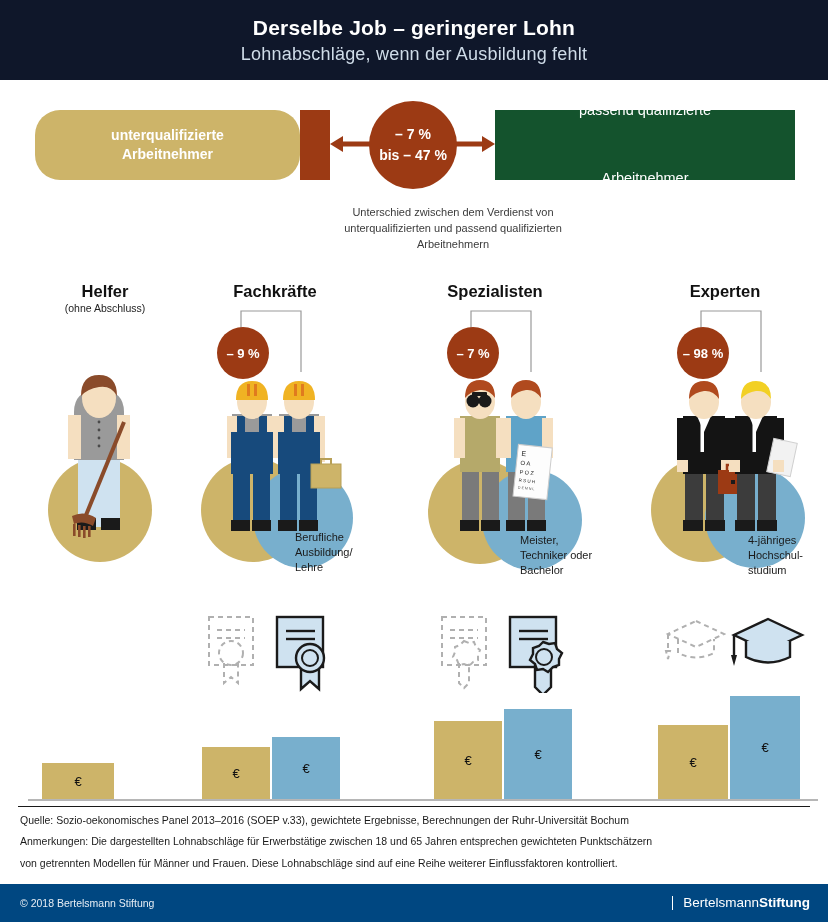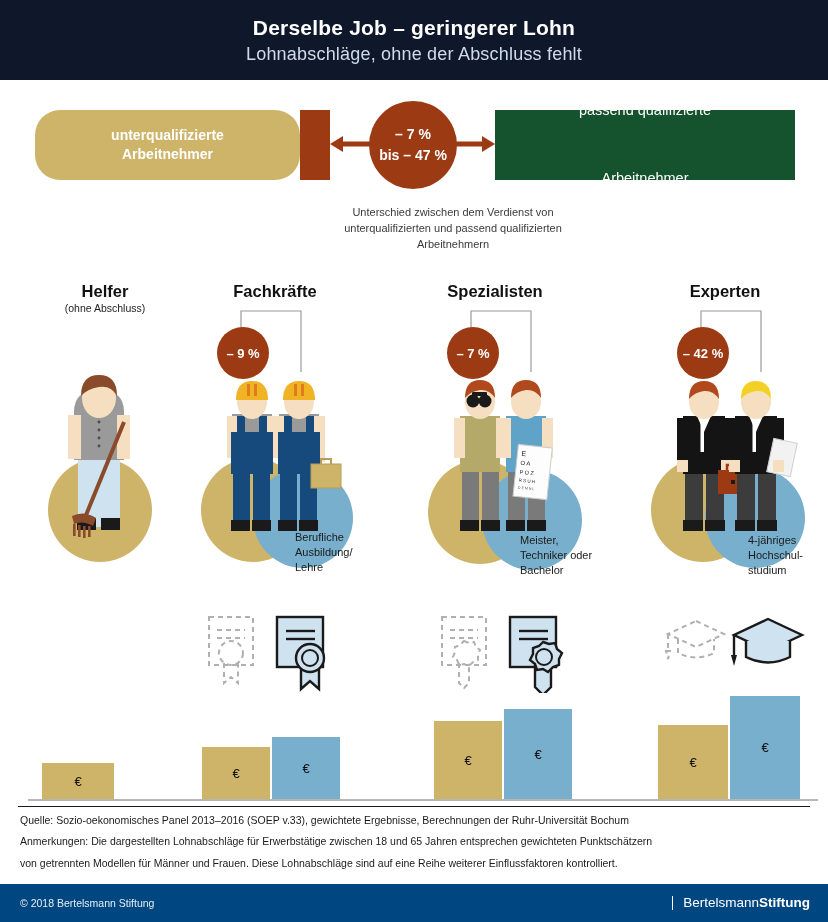--- a/index.html
+++ b/index.html
@@ -113,21 +113,21 @@
   .footer .logo b{font-weight:bold;}
   .footer .logo i{font-style:normal;font-weight:normal;}
 </style>
 </head>
 <body>
 
 <div class="stage">
 
   <div class="header">
     <h1>Derselbe Job – geringerer Lohn</h1>
-    <h2>Lohnabschläge, ohne der Abschluss fehlt</h2>
+    <h2>Lohnabschläge, wenn der Ausbildung fehlt</h2>
   </div>
 
   <div class="band">
 
     <div class="band-left">
       <div>unterqualifizierte</div>
       <div>Arbeitnehmer</div>
     </div>
     <div class="band-left-cap"></div>
 
@@ -187,21 +187,21 @@
     </svg>
   </div>
   <div class="bracket" style="left:700px;top:310px;">
     <svg width="62" height="62" viewBox="0 0 62 62">
       <path d="M1,62 L1,1 L61,1 L61,62" fill="none" stroke="#9a9a9a" stroke-width="1.2"></path>
     </svg>
   </div>
 
   <div class="pct" style="left:217px;top:327px;">– 9 %</div>
   <div class="pct" style="left:447px;top:327px;">– 7 %</div>
-  <div class="pct" style="left:677px;top:327px;">– 42 %</div>
+  <div class="pct" style="left:677px;top:327px;">– 98 %</div>
 
   <div class="group" style="left:20px;top:370px;">
     <svg width="170" height="200" viewBox="0 0 170 200">
       <ellipse cx="80" cy="140" rx="52" ry="52" fill="#cdb469"></ellipse>
 
       <g>
         <rect x="58" y="85" width="42" height="72" fill="#cfe2f0"></rect>
         <rect x="57" y="148" width="19" height="12" fill="#1a1a1a"></rect>
         <rect x="81" y="148" width="19" height="12" fill="#1a1a1a"></rect>
         <path d="M54,42 q0,-22 25,-22 q25,0 25,22 l0,48 l-50,0 z" fill="#9a9a9a"></path>

